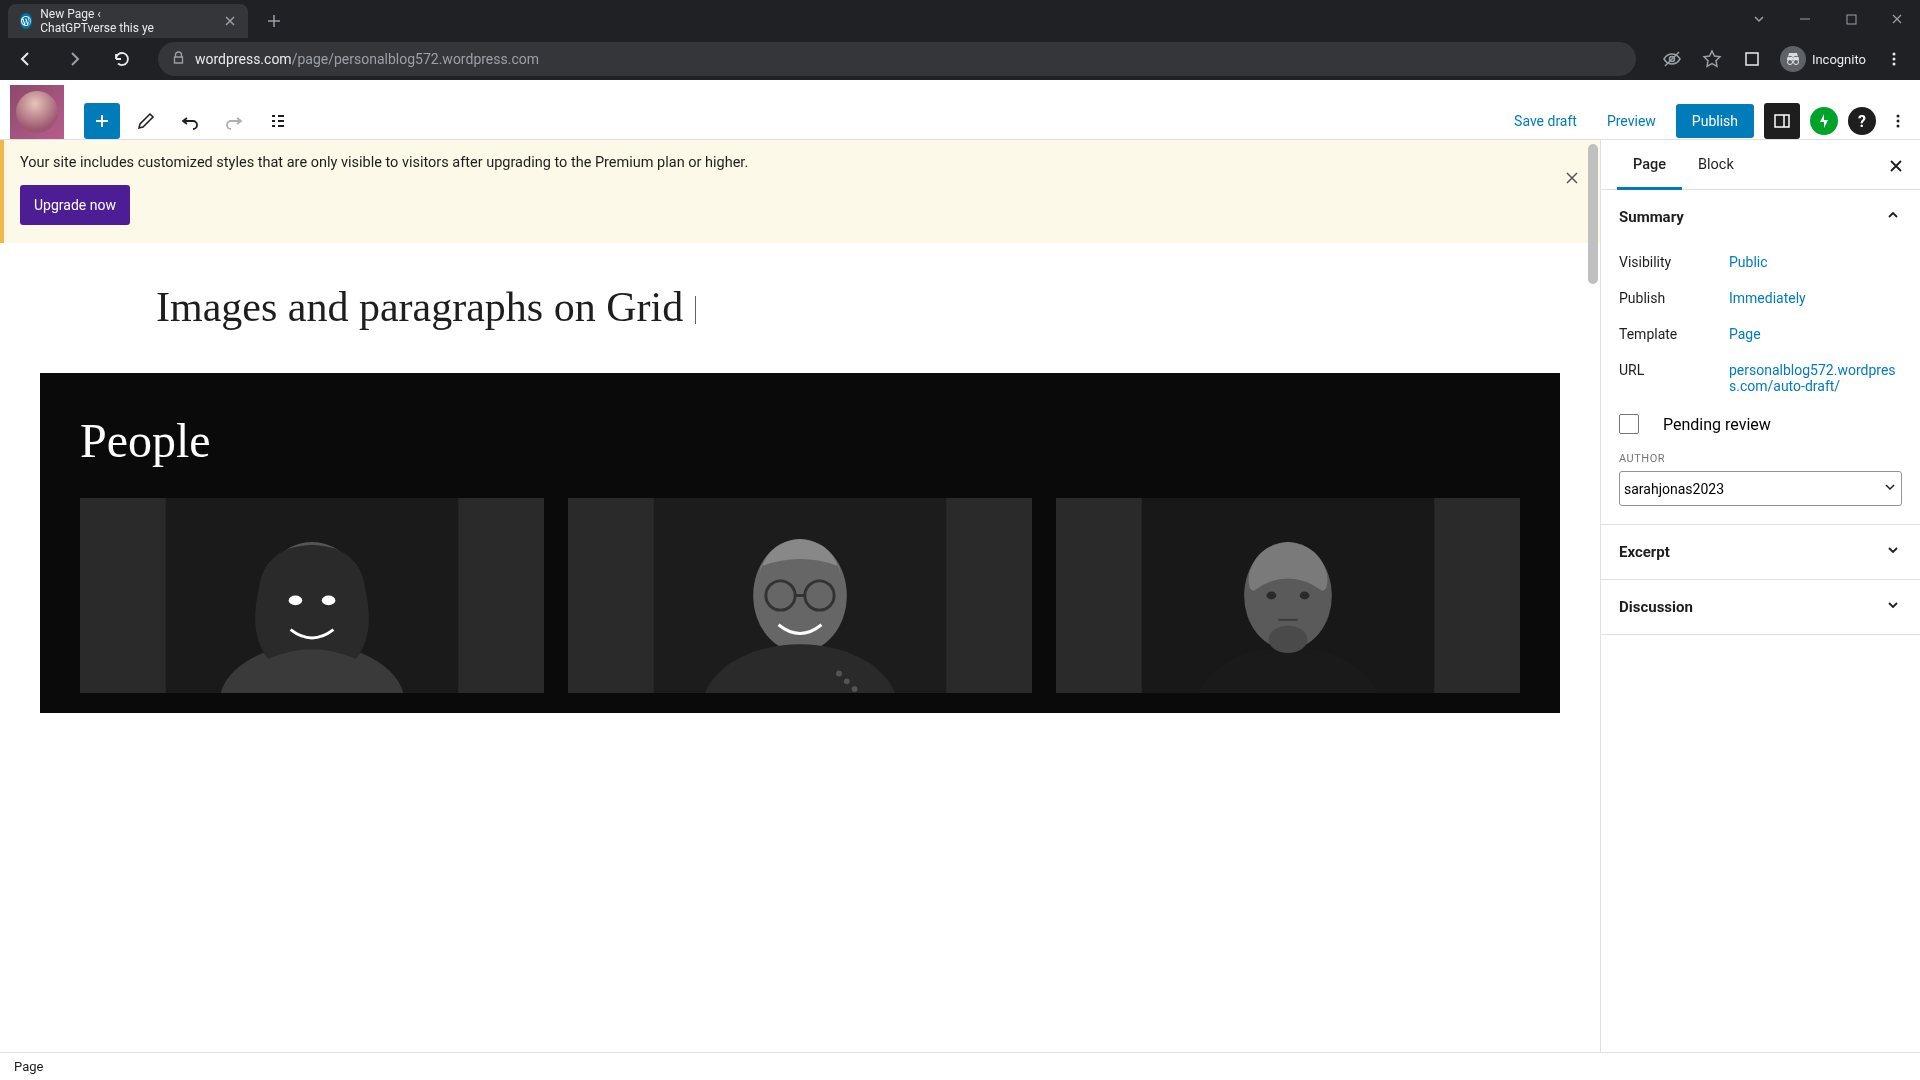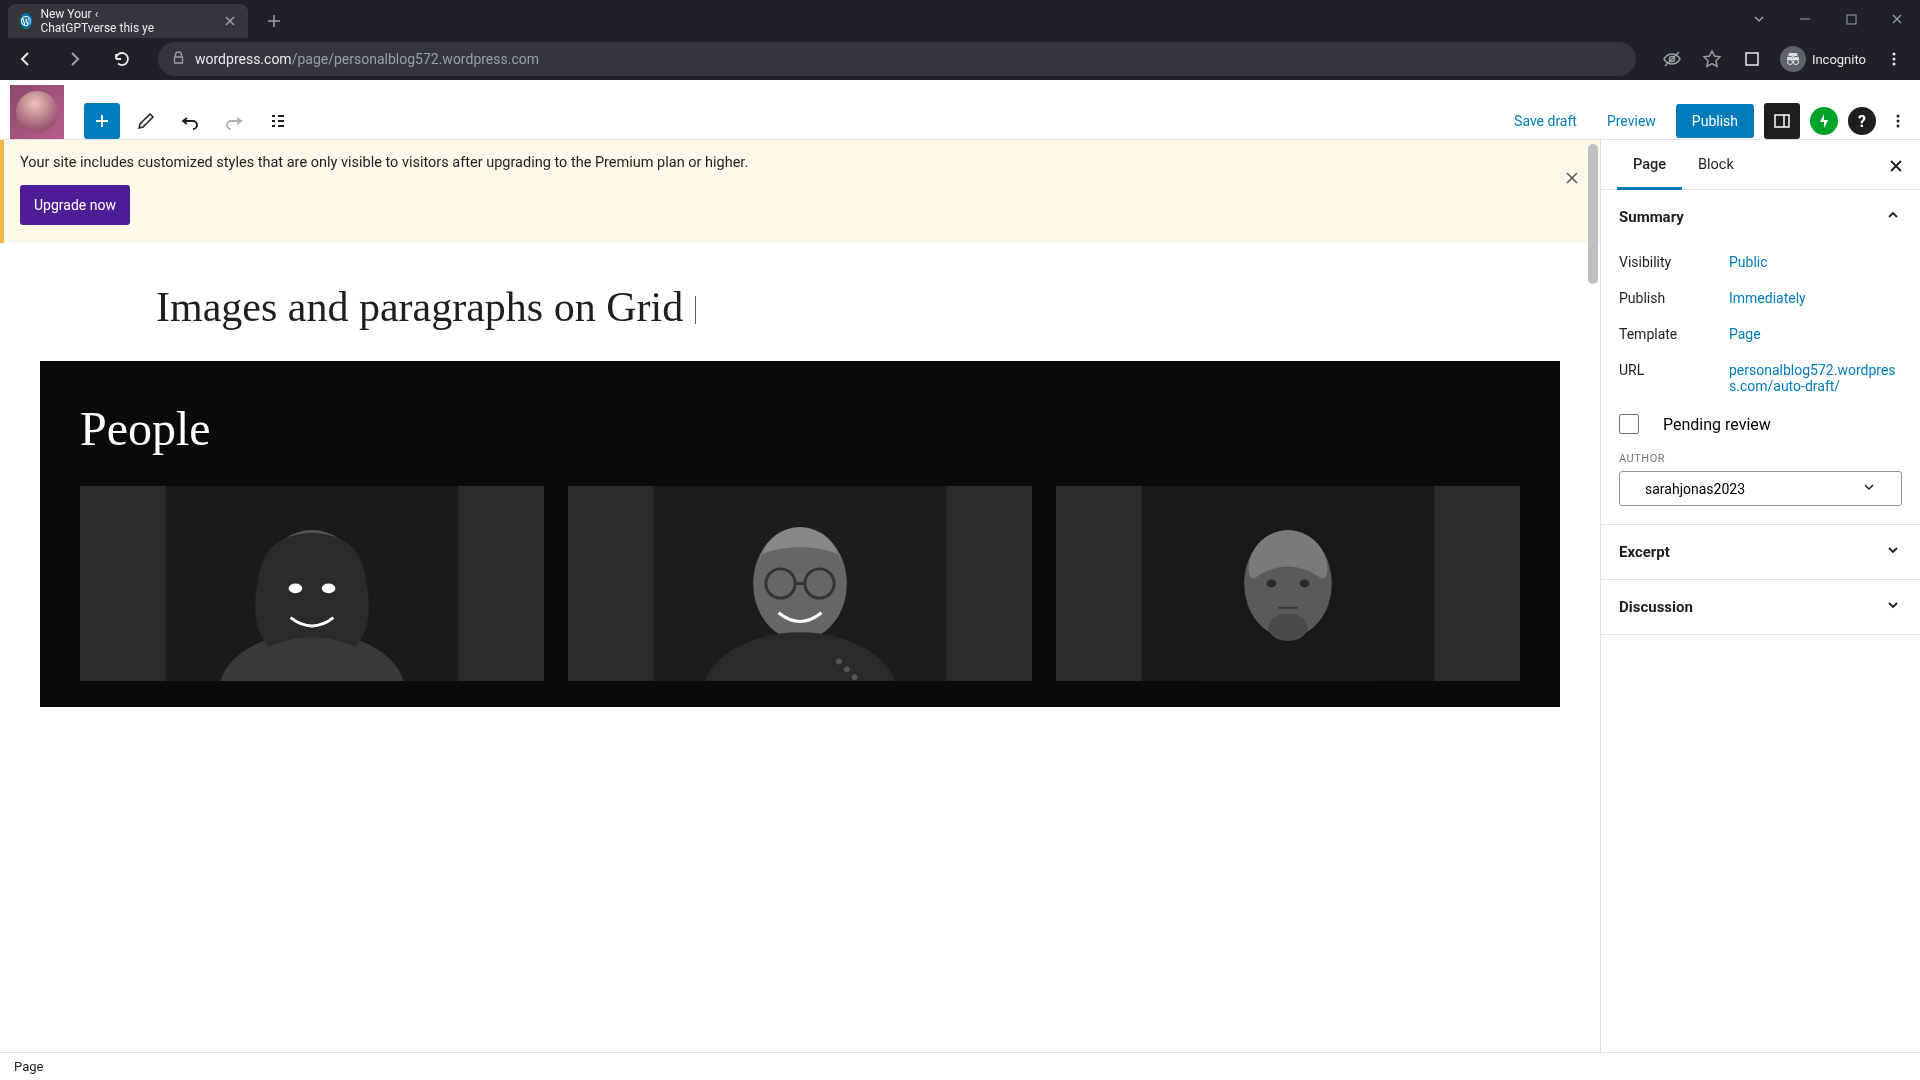--- a/index.html
+++ b/index.html
@@ -46,21 +46,21 @@
 .content-wrap { display: flex; height: calc(100vh - 140px - 28px); }
 .canvas { flex: 1; overflow-y: auto; position: relative; }
 .notice { background: #fcf9e8; border-left: 4px solid #f0b849; padding: 14px 50px 18px 16px; position: relative; }
 .notice-text { font-size: 14.5px; color: #1e1e1e; margin-bottom: 14px; }
 .notice-btn { background: #4c1d95; color: #fff; padding: 12px 14px; border-radius: 3px; font-size: 14px; display: inline-block; }
 .notice-close { position: absolute; right: 14px; top: 24px; width: 28px; height: 28px; display: flex; align-items: center; justify-content: center; color: #555; }
 
 .page-title { font-family: Georgia, serif; font-size: 42px; color: #1e1e1e; padding: 40px 0 30px 156px; font-weight: 400; }
 .title-cursor { display: inline-block; width: 1px; height: 28px; background: #1e1e1e; vertical-align: -3px; margin-left: 12px; opacity: 0.7; }
 
-.grid-block { background: #0a0a0a; margin: 0 40px 40px 40px; padding: 40px 40px 26px 40px; }
+.grid-block { background: #0a0a0a; margin: 12px 40px 40px 40px; padding: 40px 40px 20px 40px; }
 .grid-heading { font-family: Georgia, serif; font-size: 48px; color: #fff; font-weight: 400; margin-bottom: 30px; }
 .people-grid { display: flex; gap: 24px; }
 .person { flex: 1; height: 195px; background: #2a2a2a; position: relative; overflow: hidden; }
 
 
 .person svg { width: 100%; height: 100%; }
 
 
 .sidebar { width: 320px; border-left: 1px solid #e0e0e0; overflow-y: auto; background: #fff; }
 .sb-tabs { display: flex; border-bottom: 1px solid #e0e0e0; position: relative; padding: 0 16px; }
@@ -71,40 +71,40 @@
 
 .sb-section { border-bottom: 1px solid #e0e0e0; }
 .sb-section-head { display: flex; justify-content: space-between; align-items: center; padding: 16px 18px; font-size: 15px; font-weight: 700; color: #1e1e1e; }
 .sb-section-body { padding: 0 18px 18px 18px; }
 .sb-row { display: flex; padding: 10px 0; font-size: 14px; }
 .sb-row-label { width: 110px; color: #1e1e1e; }
 .sb-row-value { color: #007cba; flex: 1; word-break: break-word; }
 .sb-check { display: flex; align-items: flex-end; gap: 24px; padding: 10px 0; font-size: 16px; }
 .sb-check-box { width: 20px; height: 20px; border: 1.5px solid #757575; border-radius: 2px; }
 .sb-label-sm { font-size: 11px; letter-spacing: 0.5px; color: #757575; text-transform: uppercase; padding: 8px 0 6px 0; }
-.sb-select { width: 100%; border: 1px solid #949494; border-radius: 3px; padding: 8px 25px; font-size: 14px; display: flex; justify-content: space-between; align-items: center; }
+.sb-select { width: 100%; border: 1px solid #949494; border-radius: 3px; padding: 8px 4px; font-size: 14px; display: flex; justify-content: space-between; align-items: center; }
 
 .canvas-scrollbar { position: absolute; right: 0; top: 0; width: 14px; height: 100%; }
 .canvas-scrollbar-thumb { position: absolute; right: 2px; top: 4px; width: 10px; height: 140px; background: #c0c0c0; border-radius: 5px; }
 
 
 .footer-bar { height: 28px; border-top: 1px solid #e0e0e0; display: flex; align-items: center; padding: 0 14px; font-size: 13px; color: #1e1e1e; background: #fff; }
 </style>
 </head>
 <body>
 
 <div class="browser-chrome">
   <div class="tab-strip">
     <div class="tab">
       <span class="tab-favicon">
         <svg viewBox="0 0 24 24">
             <path d="M12 2C6.5 2 2 6.5 2 12s4.5 10 10 10 10-4.5 10-10S17.5 2 12 2zm-8 10c0-1.2.3-2.3.7-3.3l3.8 10.4C5.5 17.6 4 15 4 12zm8 8c-.8 0-1.5-.1-2.3-.3l2.4-7 2.5 6.8c0 .1 0 .1.1.1-.9.3-1.8.4-2.7.4zm1.1-11.8c.5 0 .9-.1.9-.1.4 0 .4-.7-.1-.6 0 0-1.3.1-2.2.1-.8 0-2.1-.1-2.1-.1-.4 0-.5.6 0 .6 0 0 .4.1.9.1l1.3 3.5-1.8 5.4-3-8.9c.5 0 .9-.1.9-.1.4 0 .4-.7-.1-.6 0 0-1.3.1-2.2.1h-.5C6.5 5.3 9.1 4 12 4c2.2 0 4.1.8 5.6 2.2h-.1c-.8 0-1.4.7-1.4 1.5 0 .7.4 1.3.8 2 .3.5.7 1.3.7 2.3 0 .7-.3 1.5-.6 2.7l-.8 2.8-3.1-9.3zm6.3-1c1 1.4 1.6 3 1.6 4.8 0 3.8-2.1 7.1-5.2 8.9l2.4-7.1c.5-1.1.6-2 .6-2.8 0-1.5-.5-2.8-1.4-3.8z"></path>
           </svg>
       </span>
-      <span>New Your ‹ ChatGPTverse this ye</span>
+      <span>New Page ‹ ChatGPTverse this ye</span>
       <span class="tab-close">
         <svg width="12" height="12" viewBox="0 0 12 12">
             <path d="M2 2l8 8M10 2l-8 8" stroke="currentColor" stroke-width="1.5" fill="none"></path>
           </svg>
       </span>
     </div>
     <div class="new-tab">
       <svg width="14" height="14" viewBox="0 0 14 14">
           <path d="M7 1v12M1 7h12" stroke="currentColor" stroke-width="1.5"></path>
         </svg>

